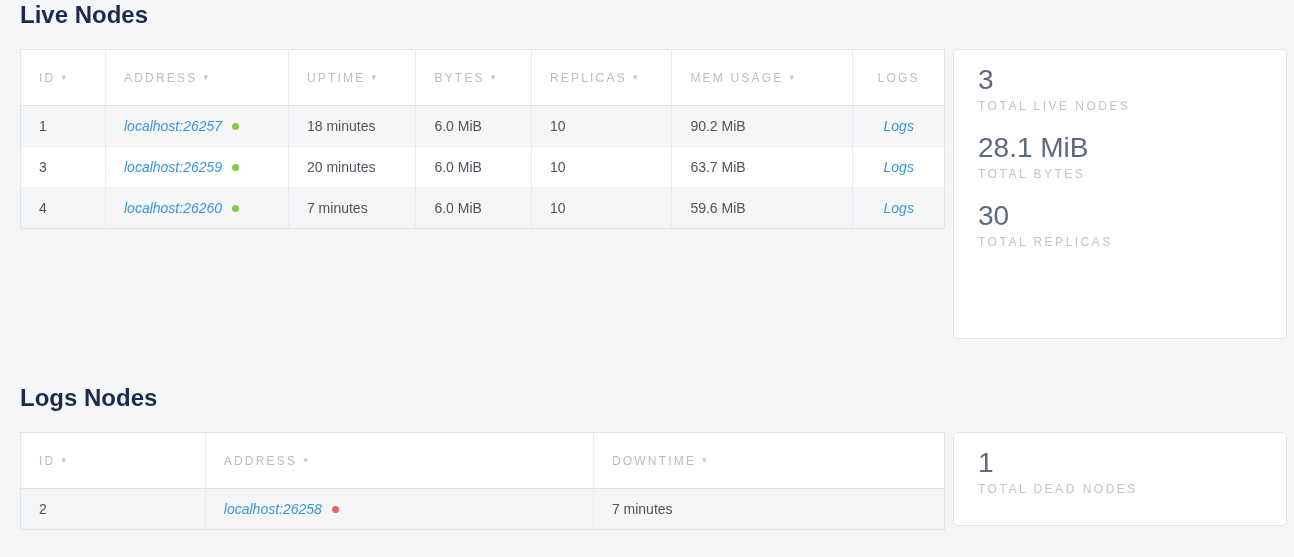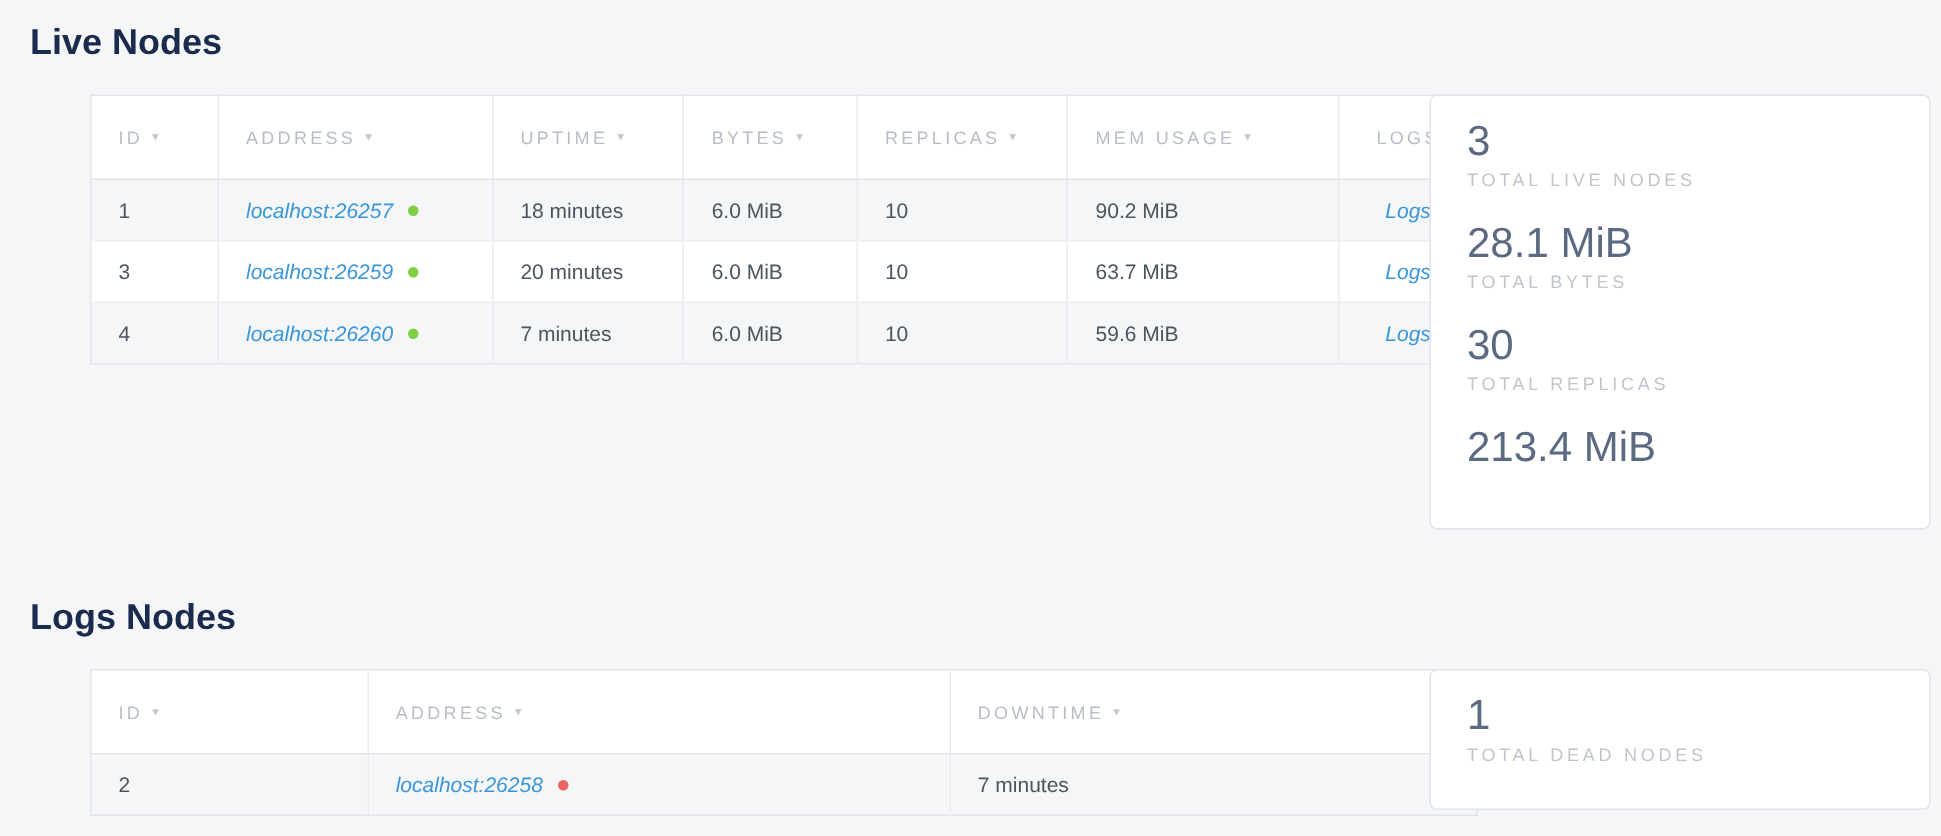--- a/index.html
+++ b/index.html
@@ -24,36 +24,34 @@
     min-height:557px;
     background:var(--page-bg);
     font-family:"Liberation Sans","DejaVu Sans",sans-serif;
     -webkit-font-smoothing:antialiased;
   }
   .section-title{
     font-size:24px;
     font-weight:700;
     color:var(--heading);
     margin:0 0 19px 20px;
-    padding-top:14px;
     line-height:30px;
   }
   .dead-section .section-title{padding-top:44px;}
   .section-body{
     display:flex;
     align-items:flex-start;
     margin:0 7px 0 20px;
   }
   .table-wrap{flex:1 1 auto;min-width:0;}
   table.nodes-table{
     width:100%;
     border-collapse:collapse;
     background:var(--card-bg);
     border:1px solid var(--border);
-    margin-left:40px;
   }
   table.nodes-table th{
     height:56px;
     font-size:12px;
     font-weight:400;
     letter-spacing:2.2px;
     color:var(--header-text);
     text-align:left;
     padding:0 6px 0 18px;
     border-right:1px solid var(--inner-border);
@@ -189,21 +187,20 @@
           </div>
           <div class="stat">
             <div class="stat-value">28.1 MiB</div>
             <div class="stat-label">TOTAL BYTES</div>
           </div>
           <div class="stat">
             <div class="stat-value">30</div>
             <div class="stat-label">TOTAL REPLICAS</div>
           </div>
           <div class="stat">
-            <div class="stat-value">213.4 MiB</div>
           </div>
         </aside>
     </div>
   </section>
 
   <section class="dead-section">
     <h2 class="section-title">Logs Nodes</h2>
     <div class="section-body">
       <div class="table-wrap">
         <table class="nodes-table dead-table">

